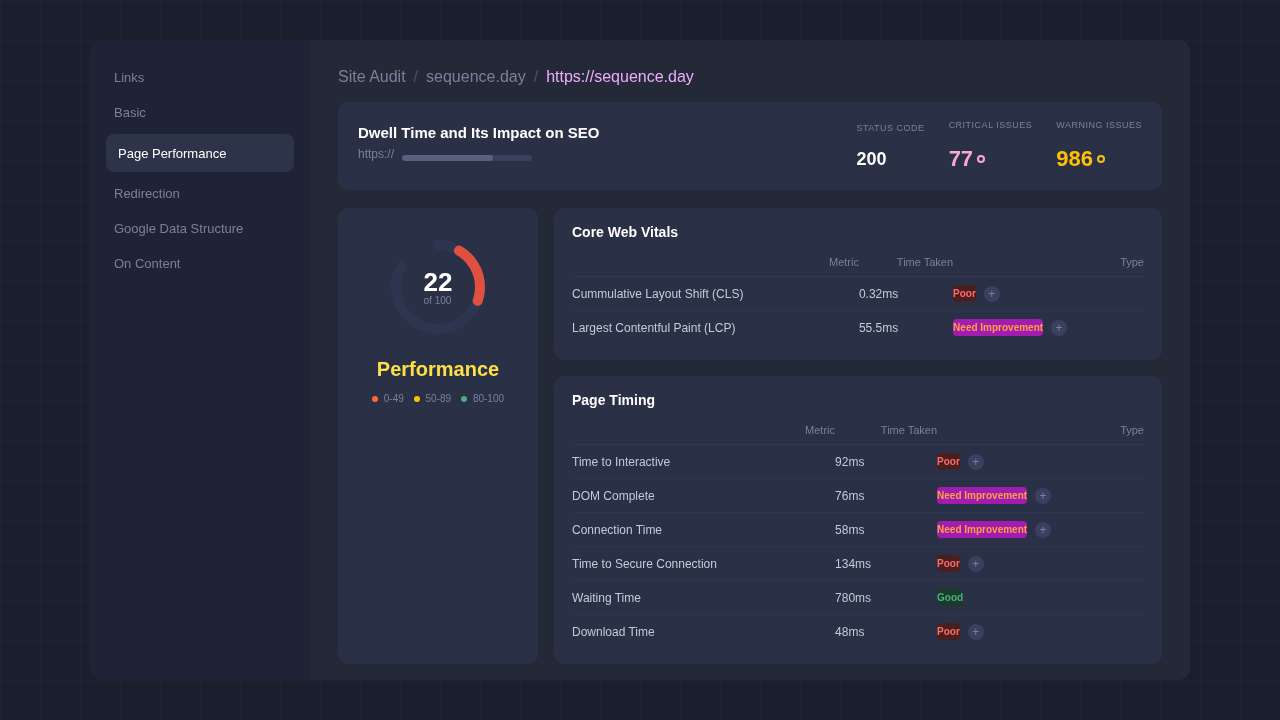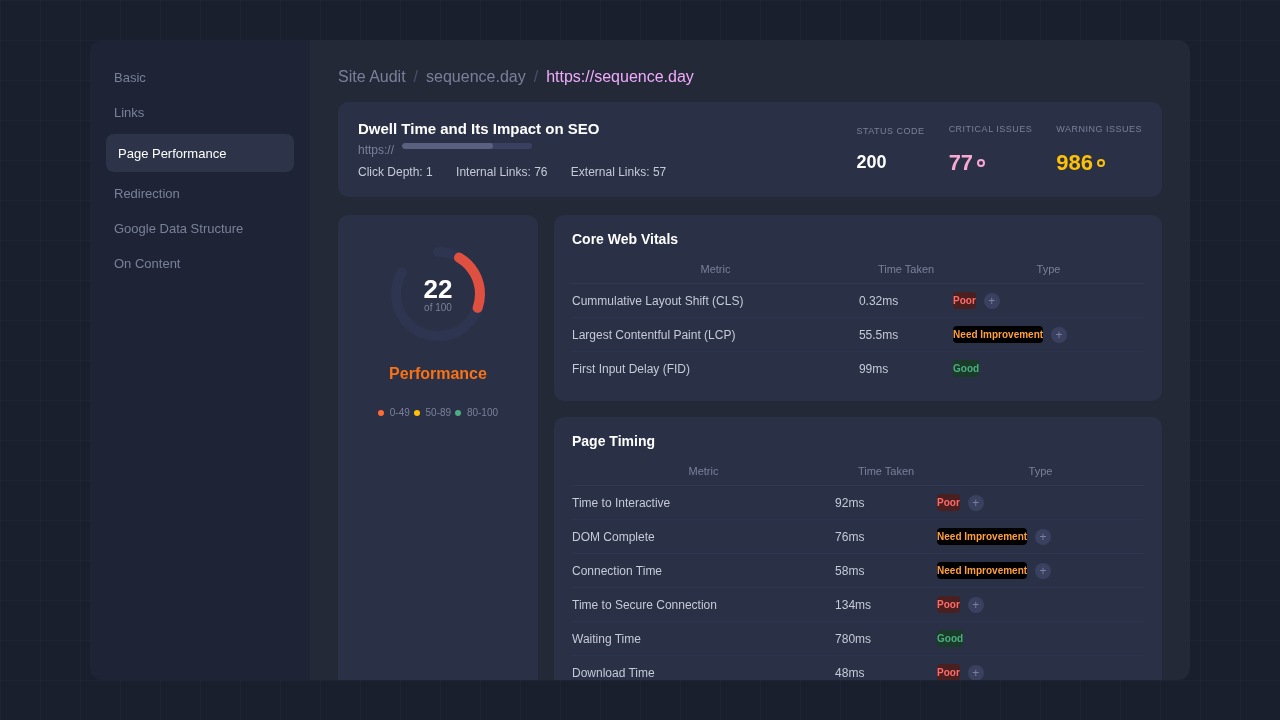--- a/index.html
+++ b/index.html
@@ -98,21 +98,21 @@
 
     .page-header-left h2 {
       font-size: 15px;
       color: #fff;
       font-weight: 600;
       margin-bottom: 6px;
     }
 
     .url-bar {
       display: flex;
-      align-items: flex-start;
+      align-items: flex-end;
       gap: 8px;
       margin-bottom: 8px;
     }
 
     .url-text {
       font-size: 12px;
       color: #7a8099;
     }
 
     .url-progress {
@@ -213,45 +213,44 @@
       width: 110px;
       height: 110px;
       transform: rotate(-90deg);
     }
 
     .gauge-center {
       position: absolute;
       top: 50%;
       left: 50%;
       transform: translate(-50%, -50%);
-      text-align: center;
     }
 
     .gauge-value {
       font-size: 26px;
       font-weight: 700;
       color: #fff;
       line-height: 1;
     }
 
     .gauge-total {
       font-size: 10px;
       color: #7a8099;
     }
 
     .perf-title {
-      font-size: 16px;
+      font-size: 20px;
       font-weight: 600;
-      color: #f97316;
-      margin-bottom: 24px;
+      color: #fde047;
+      margin-bottom: 12px;
     }
 
     .perf-legend {
       display: flex;
-      gap: 4px;
+      gap: 10px;
       font-size: 10px;
       color: #7a8099;
     }
 
     .legend-dot {
       width: 6px;
       height: 6px;
       border-radius: 50%;
       display: inline-block;
       margin-right: 3px;
@@ -279,21 +278,21 @@
     }
 
     table {
       width: 100%;
       border-collapse: collapse;
     }
 
     thead th {
       font-size: 11px;
       color: #7a8099;
-      text-align: center;
+      text-align: right;
       padding: 4px 0 8px;
       font-weight: 400;
       border-bottom: 1px solid #323850;
     }
 
     tbody td {
       font-size: 12px;
       color: #c5cad8;
       padding: 8px 0;
       border-bottom: 1px solid #2e3550;
@@ -311,21 +310,21 @@
       font-size: 10px;
       font-weight: 600;
     }
 
     .badge-poor {
       background: #4a1f1f;
       color: #ff6b6b;
     }
 
     .badge-need {
-      background: #000000;
+      background: #a21caf;
       color: #ffa040;
     }
 
     .badge-good {
       background: #1a3a2a;
       color: #4caf82;
     }
 
     .add-btn {
       width: 16px;
@@ -347,24 +346,24 @@
       gap: 4px;
     }
   </style>
 </head>
 <body>
 
 <div class="main-container">
 
   <div class="sidebar">
     <div class="sidebar-item">
+      <span>Links</span>
+    </div>
+    <div class="sidebar-item">
       <span>Basic</span>
-    </div>
-    <div class="sidebar-item">
-      <span>Links</span>
     </div>
     <div class="sidebar-item-active-wrapper">
       <span>Page Performance</span>
     </div>
     <div class="sidebar-item">
       <span>Redirection</span>
     </div>
     <div class="sidebar-item">
       <span>Google Data Structure</span>
     </div>
@@ -384,30 +383,20 @@
     </div>
 
     <div class="page-header-card">
       <div class="page-header-left">
         <h2>Dwell Time and Its Impact on SEO</h2>
         <div class="url-bar">
           <span class="url-text">https://</span>
           <div class="url-progress">
             <div class="url-progress-fill"></div>
           </div>
-        </div>
-        <div class="page-meta">
-          <span>Click Depth:</span>
-          <span>1</span>
-          <span class="page-meta-sep"> </span>
-          <span>Internal Links:</span>
-          <span>76</span>
-          <span class="page-meta-sep"> </span>
-          <span>External Links:</span>
-          <span>57</span>
         </div>
       </div>
       <div class="status-group">
         <div class="status-item">
           <div class="status-label">STATUS CODE</div>
           <div class="status-value white">200</div>
         </div>
         <div class="status-item">
           <div class="status-label">CRITICAL ISSUES</div>
           <div class="status-value orange">
@@ -483,30 +472,20 @@
                 <tr>
     <td>Largest Contentful Paint (LCP)</td>
     <td>55.5ms</td>
     <td>
       <div class="badge-group">
         <span class="badge badge-need">Need Improvement</span>
         <span class="add-btn">+</span>
       </div>
     </td>
   </tr>
-                <tr>
-    <td>First Input Delay (FID)</td>
-    <td>99ms</td>
-    <td>
-      <div class="badge-group">
-        <span class="badge badge-good">Good</span>
-
-      </div>
-    </td>
-  </tr>
               </tbody>
           </table>
         </div>
 
         <div class="data-table-card">
           <div class="table-title">Page Timing</div>
           <table>
             <thead>
               <tr>
                 <th>Metric</th>

